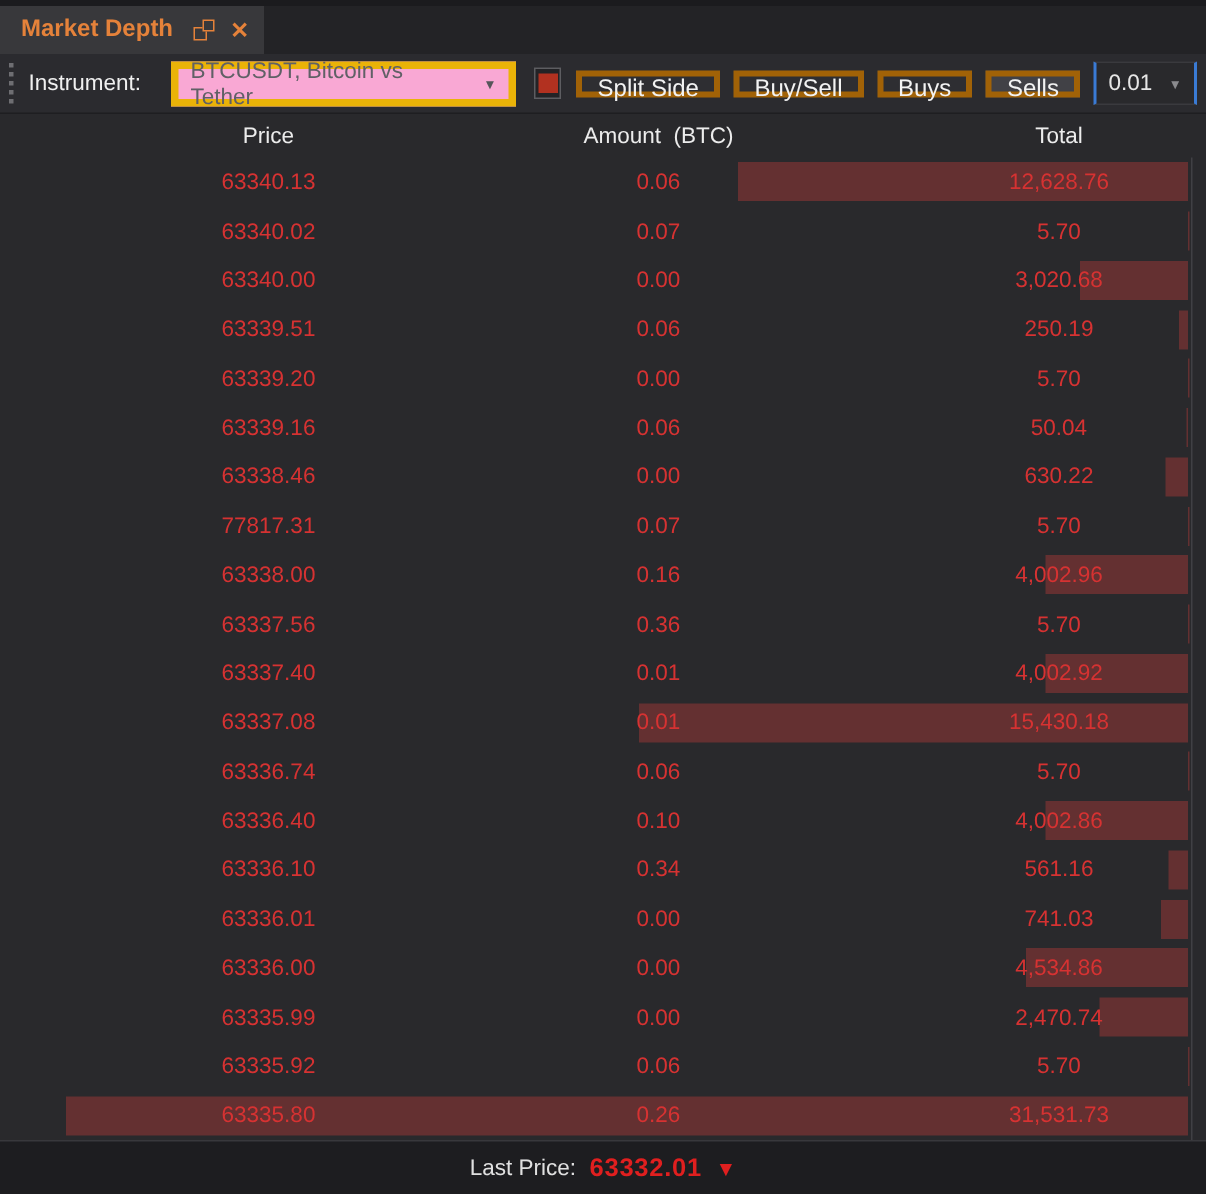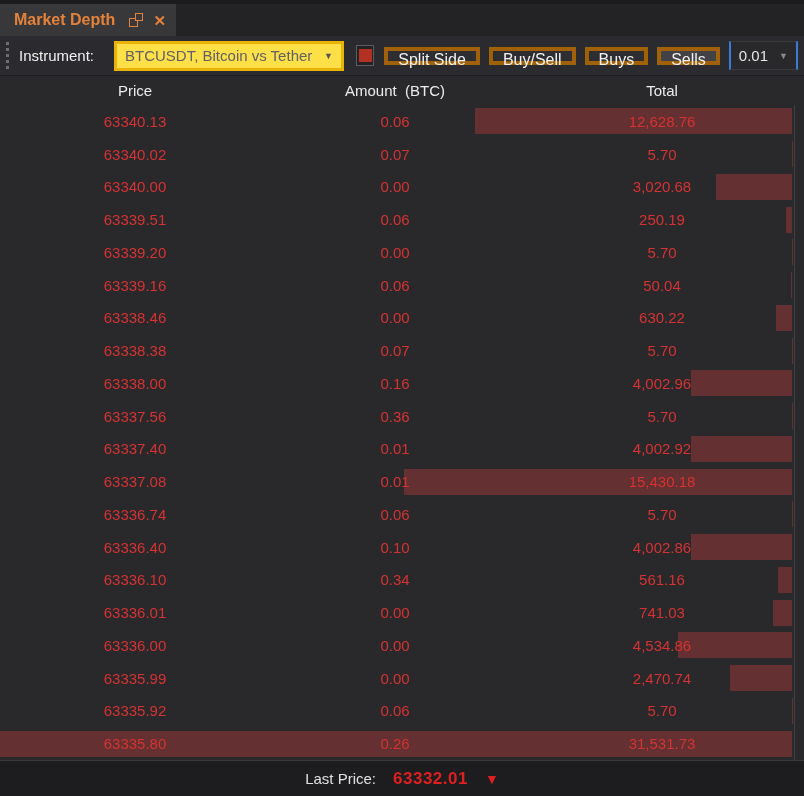--- a/index.html
+++ b/index.html
@@ -15,43 +15,43 @@
   .popout-icon { width:14px; height:14px; position:relative; display:inline-block; }
   .popout-icon .b { position:absolute; left:0; bottom:0; width:9px; height:9px; border:1.5px solid #e5823a; background:#38383b; }
   .popout-icon .f { position:absolute; right:0; top:0; width:8px; height:8px; border:1.5px solid #e5823a; background:#38383b; }
   .close-icon { color:#e5823a; font-size:15px; font-weight:bold; line-height:1; cursor:pointer; }
 
   
   .toolbar { height:40px; background:#2b2b2f; border-bottom:1px solid #1e1e21; display:flex; align-items:center; padding:0 6px 0 4px; flex:0 0 auto; }
   .grip { display:flex; flex-direction:column; gap:3px; margin:0 10px 0 2px; }
   .grip i { width:3px; height:3px; background:#6e6e72; display:block; }
   .tb-label { color:#f0f0f0; font-size:15px; margin-right:20px; white-space:nowrap; }
-  .combo { height:30px; background:#fde047; border:3px solid #eab308; display:flex; align-items:center; padding:0 8px; color:#606066; font-size:15px; position:relative; cursor:pointer; }
+  .combo { height:30px; background:#f9a8d4; border:5px solid #eab308; display:flex; align-items:center; padding:0 8px; color:#606066; font-size:15px; position:relative; cursor:pointer; }
   .combo.instrument { width:263px; }
   .combo .caret { margin-left:auto; color:#55555a; font-size:9px; padding-left:8px; }
   .swatch-box { width:21px; height:21px; background:#232326; border:1px solid #5d5d61; margin:0 10px 0 12px; display:flex; align-items:center; justify-content:center; cursor:pointer; }
   .swatch-box .inner { width:13px; height:13px; background:#b23120; }
   .tb-btn { height:18px; background:#2e2e32; border:4px solid #a16207; color:#f2f2f2; font-size:16px; font-family:inherit; padding:0 10px; margin-right:9px; cursor:pointer; white-space:nowrap; }
   .tb-btn.active { background:#414146; }
   .combo.interval { width:77px; height:29px; background:#29292c; border-top:1px solid #3a3a3e; border-bottom:1px solid #3a3a3e; border-left:2px solid #3a7bd5; border-right:2px solid #3a7bd5; color:#e6e6e6; }
   .combo.interval .caret { color:#8a8a8e; }
 
   
-  .table { flex:1 1 auto; display:flex; flex-direction:column; position:relative; background:#29292c; }
+  .table { flex:1 1 auto; display:flex; flex-direction:column; position:relative; background:#29292c;margin-left:44px; }
   .thead { height:29px; display:grid; grid-template-columns:270px 250px 284px; align-items:center; flex:0 0 auto; }
   .thead span { text-align:center; color:#ececec; font-size:15px; white-space:pre; }
   .tbody { flex:1 1 auto; display:flex; flex-direction:column; position:relative; }
   .gutter-line { position:absolute; top:0; bottom:0; right:9px; width:1px; background:#404044; }
   .row { height:32.75px; position:relative; display:grid; grid-template-columns:270px 250px 284px; align-items:center; flex:0 0 auto; cursor:default; }
   .bar-track { position:absolute; left:0; right:12px; top:0; bottom:0; z-index:0; }
   .bar { position:absolute; right:0; top:50%; transform:translateY(-50%); height:26px; background:#643031; }
   .cell { position:relative; z-index:1; text-align:center; color:#d63232; font-size:15px; white-space:nowrap; }
 
   
-  .footer { height:36px; flex:0 0 auto; background:#1d1d20; border-top:1px solid #38383c; display:flex; align-items:center; justify-content:center; gap:17px; }
+  .footer { height:36px; flex:0 0 auto; background:#1d1d20; border-top:1px solid #38383c; display:flex; align-items:center; justify-content:center; gap:9px; }
   .lp-label { color:#e0e0e0; font-size:15px; }
   .lp-value { color:#e01f1f; font-size:17px; font-weight:bold; letter-spacing:0.5px; }
   .lp-arrow { color:#e01f1f; font-size:14px; }
 </style>
 </head>
 <body>
 
 <div class="window">
 
   <div class="tab-bar">
@@ -152,21 +152,21 @@
             <span class="bar" style="width: 1.99869%; background: rgb(100, 48, 49);"></span>
           </span>
           <span class="cell">63338.46</span>
           <span class="cell">0.00</span>
           <span class="cell">630.22</span>
         </div>
         <div class="row">
           <span class="bar-track">
             <span class="bar" style="width: 0.018077%; background: rgb(100, 48, 49);"></span>
           </span>
-          <span class="cell">63338.38</span>
+          <span class="cell">77817.31</span>
           <span class="cell">0.07</span>
           <span class="cell">5.70</span>
         </div>
         <div class="row">
           <span class="bar-track">
             <span class="bar" style="width: 12.695%; background: rgb(100, 48, 49);"></span>
           </span>
           <span class="cell">63338.00</span>
           <span class="cell">0.16</span>
           <span class="cell">4,002.96</span>

